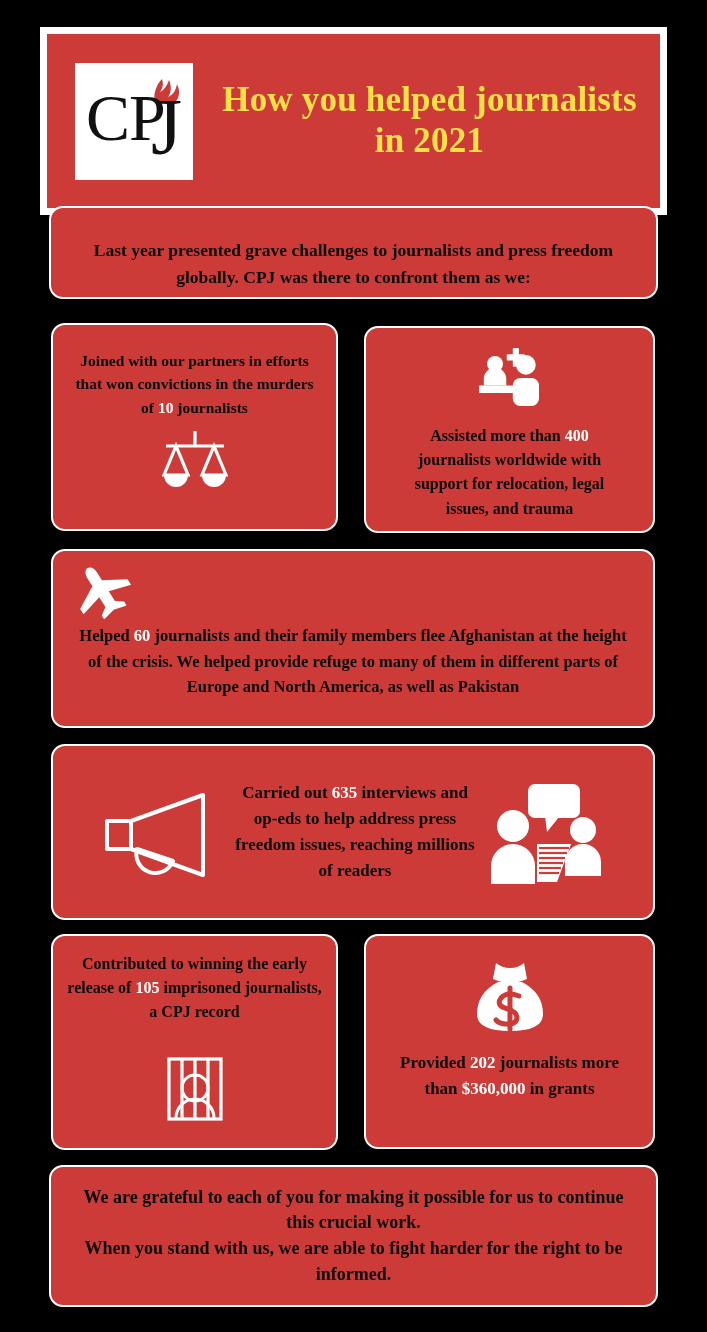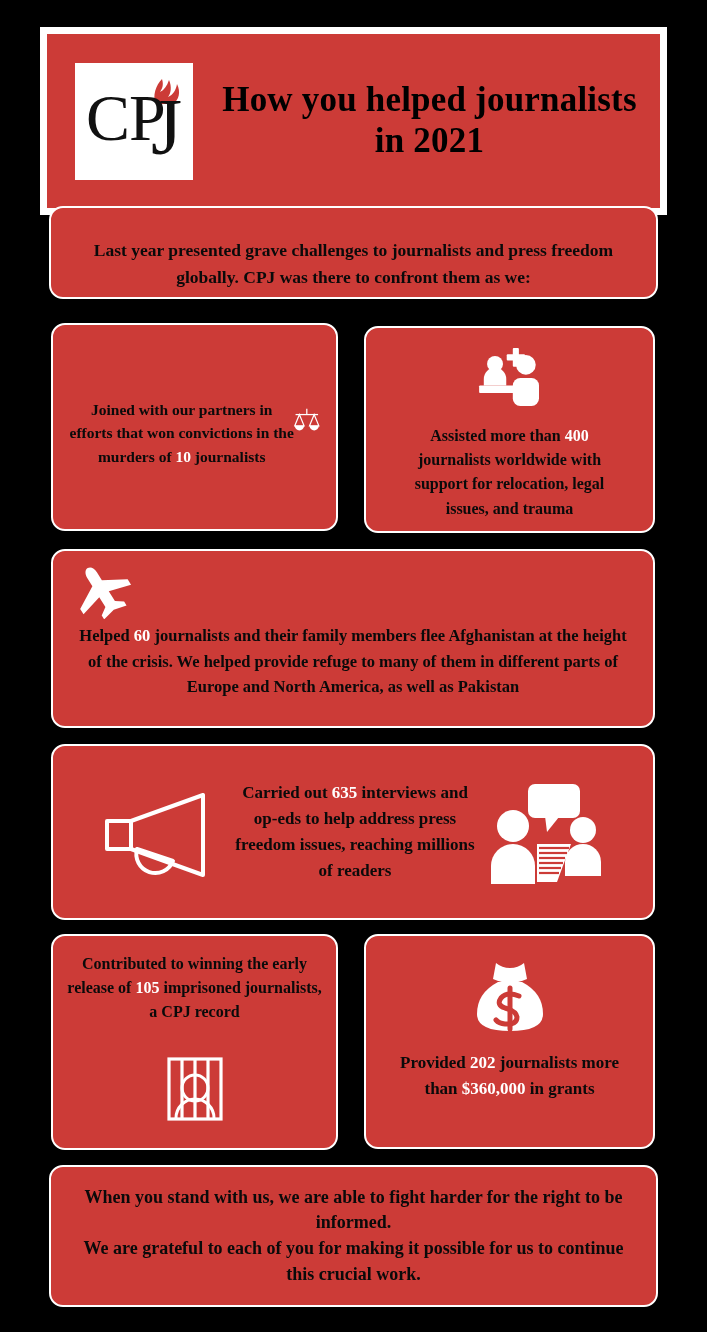--- a/index.html
+++ b/index.html
@@ -47,21 +47,21 @@
     background: #ffffff;
     flex: 0 0 auto;
     position: relative;
     display: flex;
     align-items: center;
     justify-content: center;
   }
   .logo-svg { display:block; }
   .header-title {
     flex: 1 1 auto;
-    color: #000000;
+    color: #fde047;
     font-weight: bold;
     font-size: 35px;
     line-height: 1.16;
     text-align: center;
     letter-spacing: 0.2px;
     padding: 0 8px 0 14px;
   }
 
   
   .card {
@@ -84,21 +84,21 @@
   #intro-card {
     left: 49px; top: 206px; width: 609px; height: 93px;
     display: flex; align-items: flex-end; justify-content: center;
     padding: 6px 26px;
   }
   #intro-card p { font-size: 17.5px; line-height: 1.55; }
 
   #card-convictions {
     left: 51px; top: 323px; width: 287px; height: 208px;
     padding: 24px 16px 12px;
-    display: flex; flex-direction: row; align-items: center;
+    display: flex; flex-direction: column; align-items: center;
   }
   #card-convictions p { font-size: 15.5px; line-height: 1.5; }
 
   #card-assisted {
     left: 364px; top: 326px; width: 291px; height: 207px;
     padding: 14px 27px 10px;
     display: flex; flex-direction: column; align-items: center;
     justify-content: flex-start;
   }
   #card-assisted p { font-size: 16px; line-height: 1.52; }
@@ -295,17 +295,17 @@
         <path d="M45 36 q-12 -5 -18 2 q-5 7 4 10 q11 3 12 9 q0 8 -12 7 q-6 -0.5 -9 -4"></path>
         <line x1="36" y1="28" x2="36" y2="69"></line>
       </g>
     </svg>
     <p>
       <span>Provided </span><span class="hl">202</span><span> journalists more than </span><span class="hl">$360,000</span><span> in grants</span>
     </p>
   </div>
 
   <div class="card" id="closing-card">
+    <p>We are grateful to each of you for making it possible for us to continue this crucial work.</p>
     <p>When you stand with us, we are able to fight harder for the right to be informed.</p>
-    <p>We are grateful to each of you for making it possible for us to continue this crucial work.</p>
   </div>
 
 </div>
 
 </body></html>

